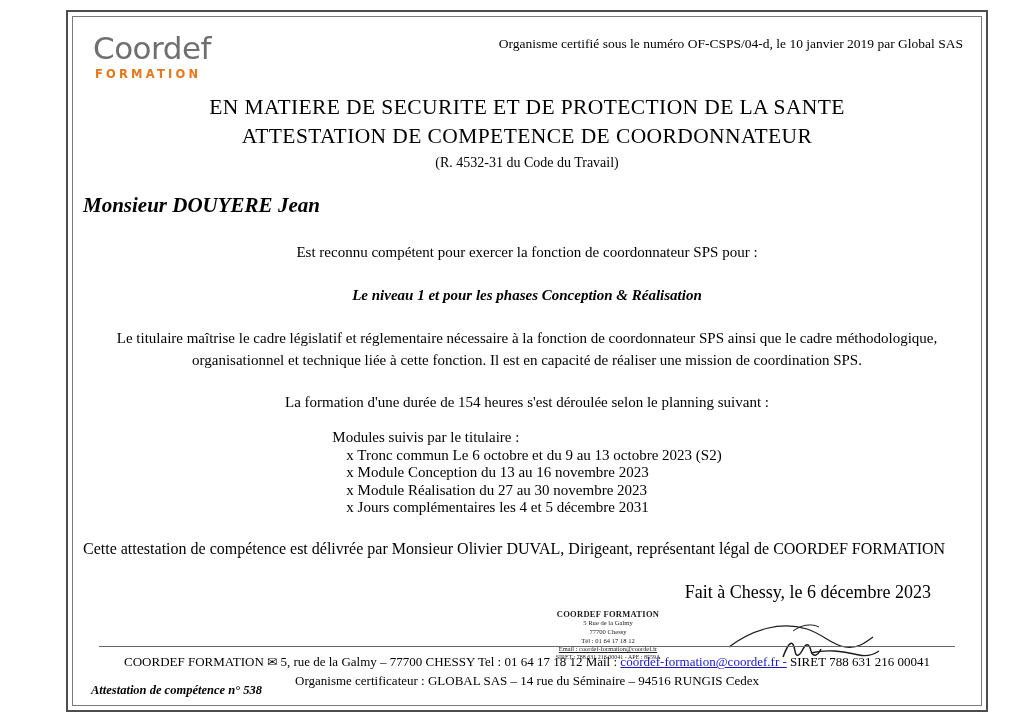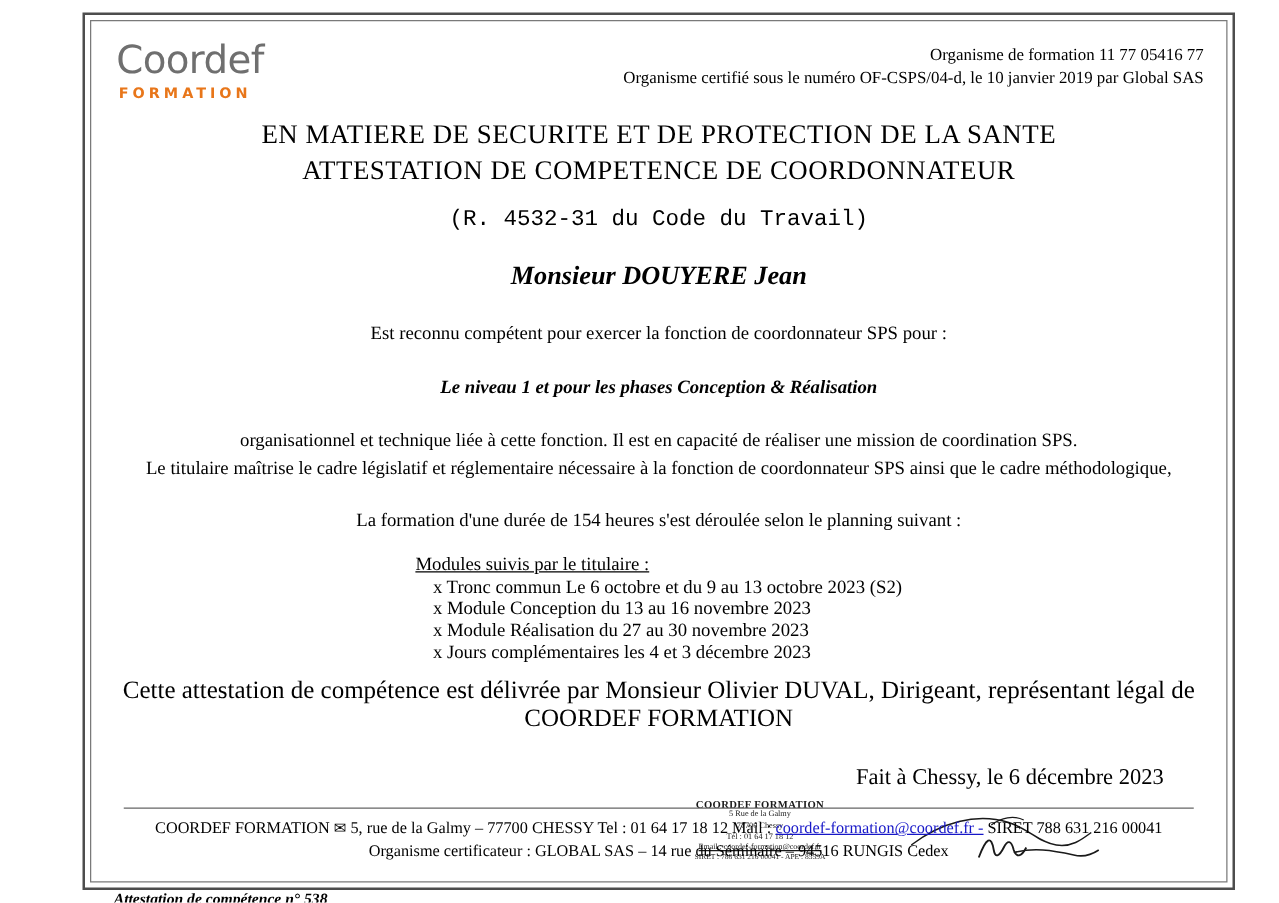--- a/index.html
+++ b/index.html
@@ -88,26 +88,25 @@
   .title-block {
     text-align: center;
     margin-top: 12px;
   }
   .title-line {
     font-size: 21.5px;
     letter-spacing: 0.4px;
     line-height: 1.35;
   }
   .title-sub {
-    font-size: 18px;
-    margin-top: 15px;
-    font-family: Liberation Mono, monospace;
+    font-size: 14px;
+    margin-top: 4px;
   }
   .recipient {
-    text-align: center;
+    text-align: left;
     font-size: 21px;
     font-weight: bold;
     font-style: italic;
     margin-top: 22px;
   }
   .statement {
     text-align: center;
     font-size: 15px;
     margin-top: 26px;
   }
@@ -138,31 +137,29 @@
     justify-content: center;
   }
   .modules-inner {
     display: inline-block;
     text-align: left;
     font-size: 15px;
     line-height: 1.16;
   }
   .modules-title {
     margin-bottom: 1px;
-    text-decoration: underline;
   }
   .module-item {
     padding-left: 14px;
   }
 
   
   .delivered {
-    text-align: center;
-    font-size: 20px;
-    margin-top: 10px;
+    font-size: 16px;
+    margin-top: 24px;
   }
   .place-date {
     text-align: right;
     font-size: 18px;
     margin-top: 24px;
     padding-right: 40px;
   }
 
   
   .stamp-row {
@@ -244,51 +241,50 @@
   <div class="outer-border">
     <div class="inner-border">
       <div class="content">
 
         <div class="header">
           <div class="logo">
             <div class="logo-word">Coordef</div>
             <div class="logo-sub">FORMATION</div>
           </div>
           <div class="org-info">
-            <div>Organisme de formation 11 77 05416 77</div>
             <div>Organisme certifié sous le numéro OF-CSPS/04-d, le 10 janvier 2019 par Global SAS</div>
           </div>
         </div>
 
         <div class="title-block">
           <div class="title-line">EN MATIERE DE SECURITE ET DE PROTECTION DE LA SANTE</div>
           <div class="title-line">ATTESTATION DE COMPETENCE DE COORDONNATEUR</div>
           <div class="title-sub">(R. 4532-31 du Code du Travail)</div>
         </div>
 
         <div class="recipient">Monsieur DOUYERE Jean</div>
 
         <div class="statement">Est reconnu compétent pour exercer la fonction de coordonnateur SPS pour :</div>
 
         <div class="level">Le niveau 1 et pour les phases Conception &amp; Réalisation</div>
 
         <div class="paragraph">
+          <div>Le titulaire maîtrise le cadre législatif et réglementaire nécessaire à la fonction de coordonnateur SPS ainsi que le cadre méthodologique,</div>
           <div>organisationnel et technique liée à cette fonction. Il est en capacité de réaliser une mission de coordination SPS.</div>
-          <div>Le titulaire maîtrise le cadre législatif et réglementaire nécessaire à la fonction de coordonnateur SPS ainsi que le cadre méthodologique,</div>
         </div>
 
         <div class="duration">La formation d'une durée de 154 heures s'est déroulée selon le planning suivant :</div>
 
         <div class="modules">
           <div class="modules-inner">
             <div class="modules-title">Modules suivis par le titulaire :</div>
             <div class="module-item">x Tronc commun Le 6 octobre et du 9 au 13 octobre 2023 (S2)</div>
             <div class="module-item">x Module Conception du 13 au 16 novembre 2023</div>
             <div class="module-item">x Module Réalisation du 27 au 30 novembre 2023</div>
-            <div class="module-item">x Jours complémentaires les 4 et 3 décembre 2023</div>
+            <div class="module-item">x Jours complémentaires les 4 et 5 décembre 2031</div>
           </div>
         </div>
 
         <div class="delivered">Cette attestation de compétence est délivrée par Monsieur Olivier DUVAL, Dirigeant, représentant légal de COORDEF FORMATION</div>
 
         <div class="place-date">Fait à Chessy, le 6 décembre 2023</div>
 
         <div class="stamp-row">
           <div class="stamp">
             <div class="stamp-title">COORDEF FORMATION</div>

